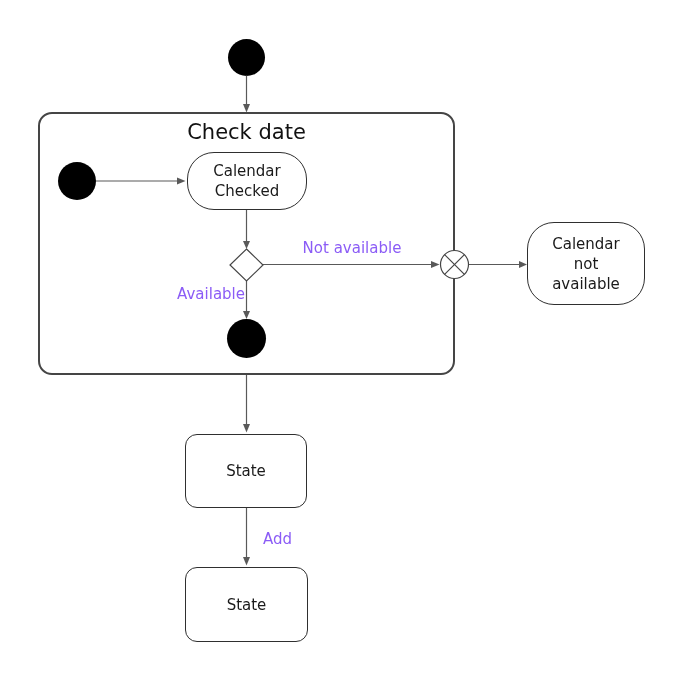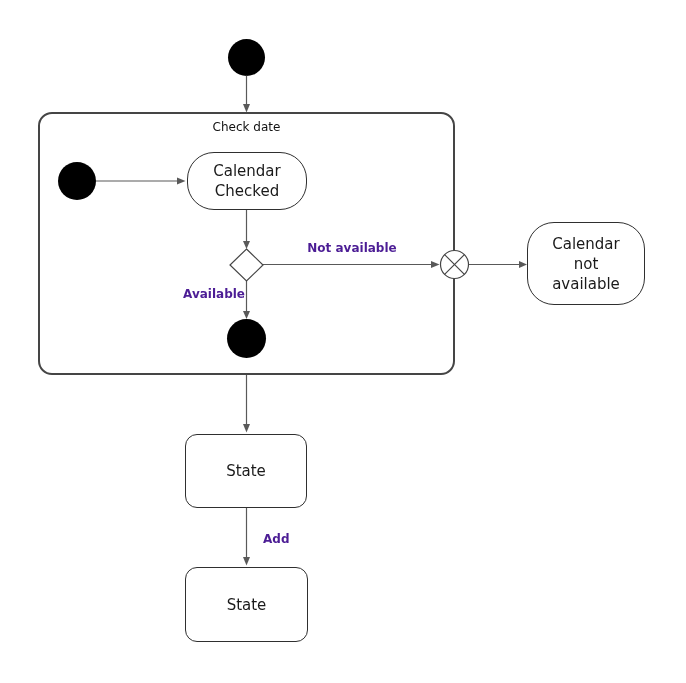--- a/index.html
+++ b/index.html
@@ -44,39 +44,38 @@
     border-radius: 14px;
     box-sizing: border-box;
     background: transparent;
   }
   .composite-title {
     position: absolute;
     left: 0;
     top: 6px;
     width: 100%;
     text-align: center;
-    font-size: 12px;
+    font-size: 21px;
     color: #111111;
   }
 
   
   .initial-circle {
     position: absolute;
     background: #000000;
     border-radius: 50%;
   }
 
   
   .tlabel {
     position: absolute;
-    color: #4c1d95;
-    font-size: 12px;
+    color: #8b5cf6;
+    font-size: 15px;
     line-height: 18px;
     background: transparent;
-    font-weight: bold;
   }
 
   
   #connectors {
     position: absolute;
     left: 0;
     top: 0;
     width: 686px;
     height: 683px;
   }

